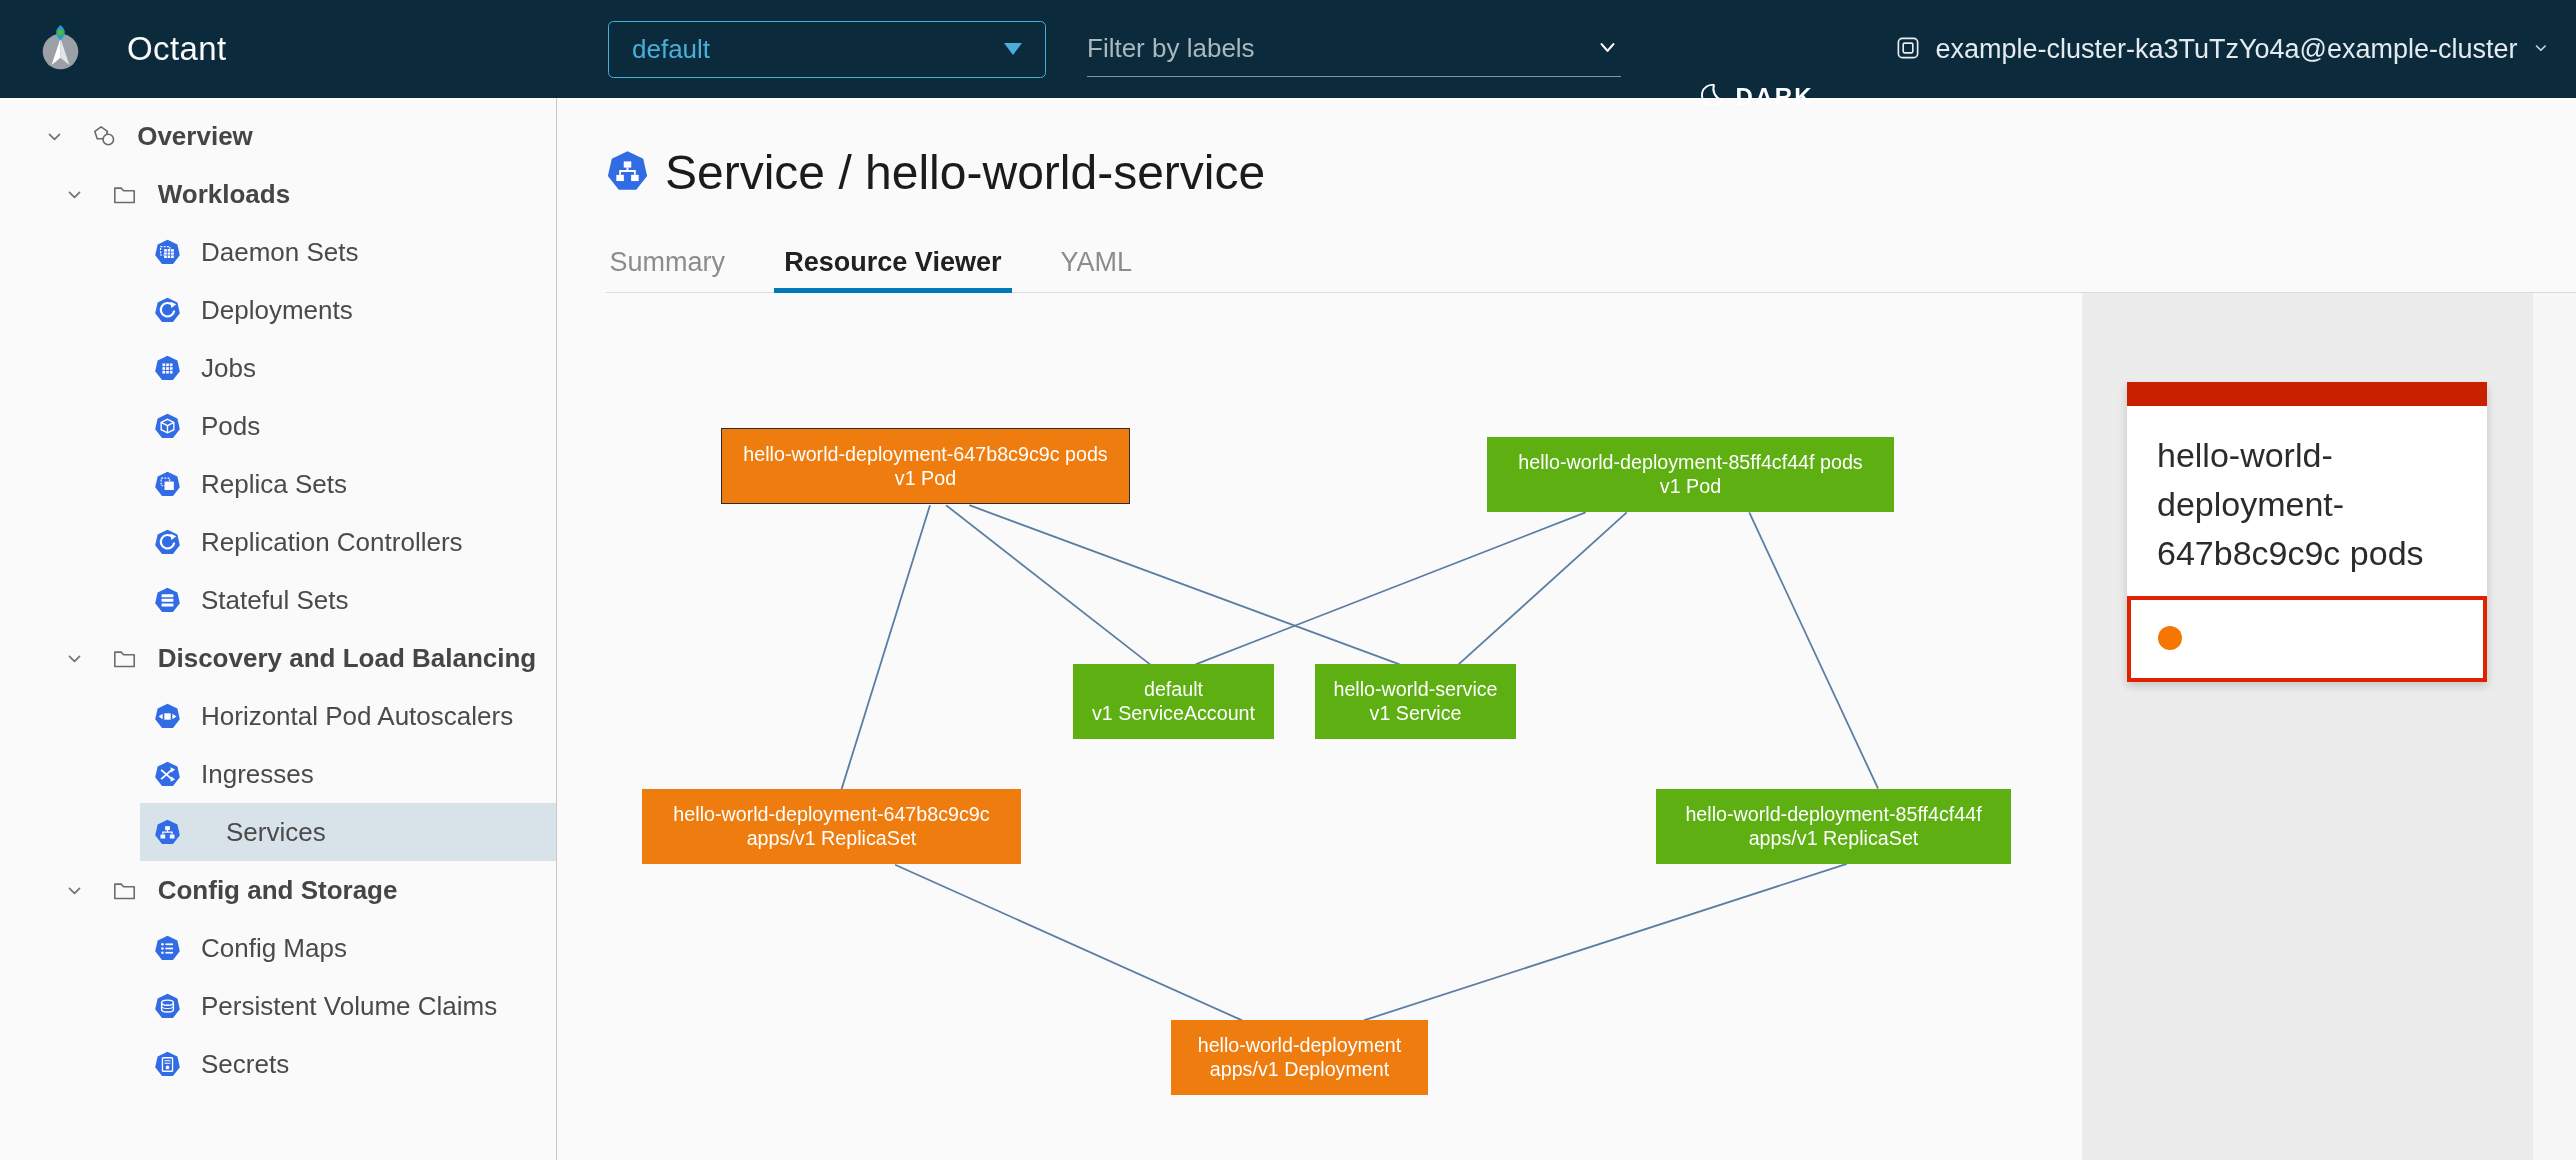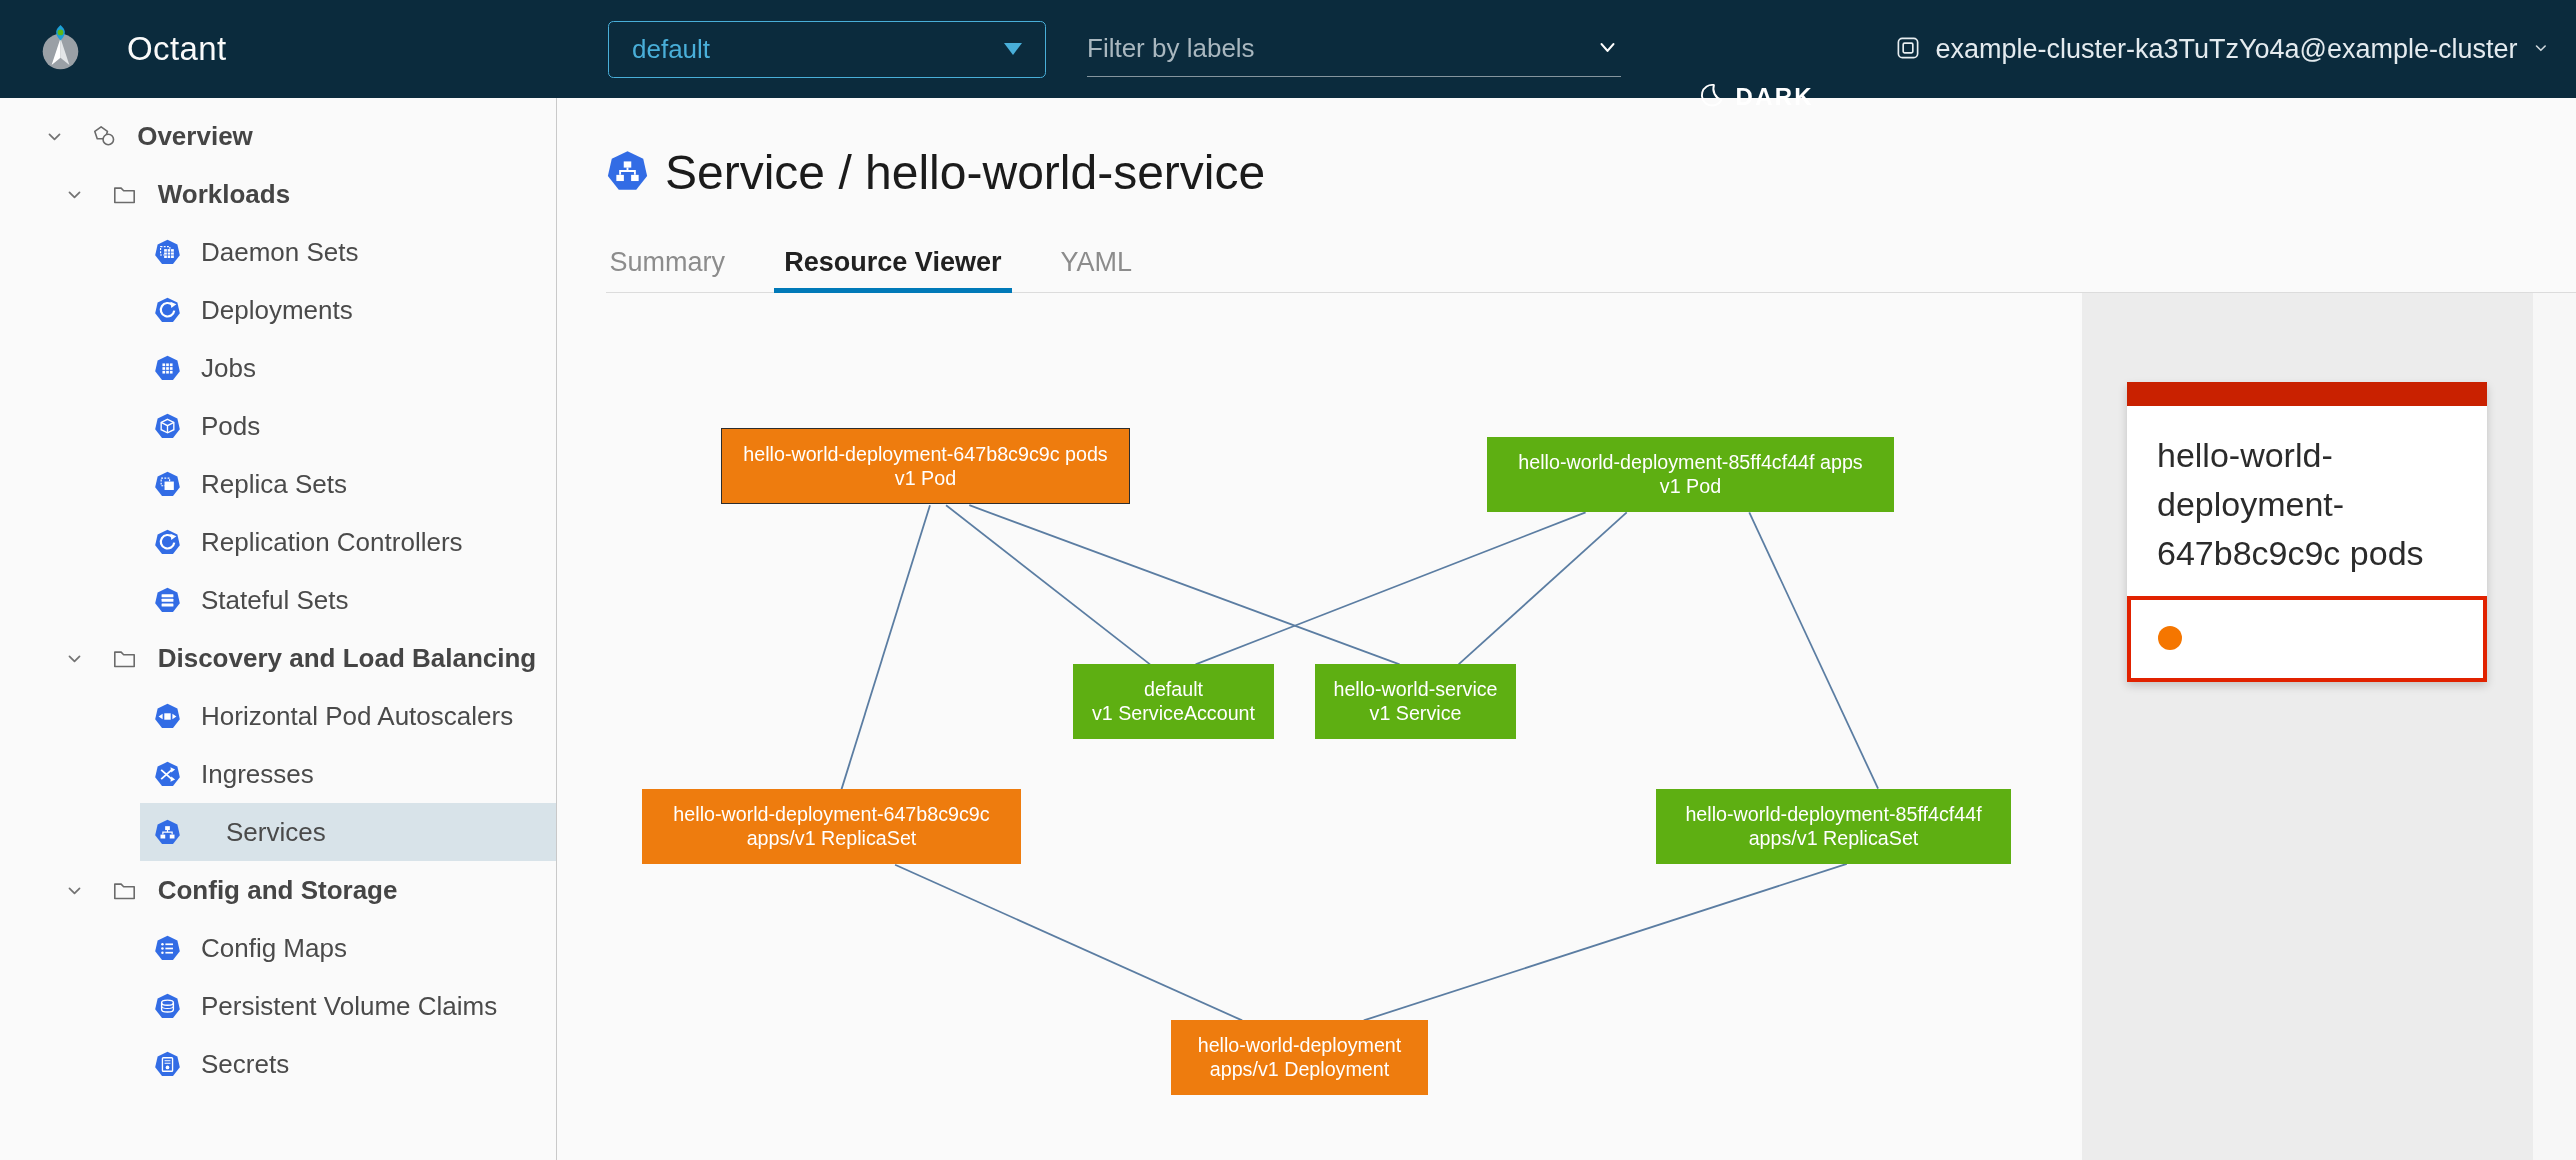--- a/index.html
+++ b/index.html
@@ -370,21 +370,21 @@
           <line x1="1196" y1="245" x2="1008" y2="415" stroke="#5b7da2" stroke-width="2"></line>
           <line x1="1333" y1="245" x2="1477" y2="554" stroke="#5b7da2" stroke-width="2"></line>
           <line x1="378" y1="639" x2="766" y2="813" stroke="#5b7da2" stroke-width="2"></line>
           <line x1="1442" y1="638" x2="902" y2="813" stroke="#5b7da2" stroke-width="2"></line>
         </svg>
         <div class="node orange selected" style="left: 164px; top: 135px; width: 409px; height: 76px;">
           <div>hello-world-deployment-647b8c9c9c pods</div>
           <div>v1 Pod</div>
         </div>
         <div class="node green" style="left: 930px; top: 144px; width: 407px; height: 75px;">
-          <div>hello-world-deployment-85ff4cf44f apps</div>
+          <div>hello-world-deployment-85ff4cf44f pods</div>
           <div>v1 Pod</div>
         </div>
         <div class="node green" style="left: 516px; top: 371px; width: 201px; height: 75px;">
           <div>default</div>
           <div>v1 ServiceAccount</div>
         </div>
         <div class="node green" style="left: 758px; top: 371px; width: 201px; height: 75px;">
           <div>hello-world-service</div>
           <div>v1 Service</div>
         </div>

